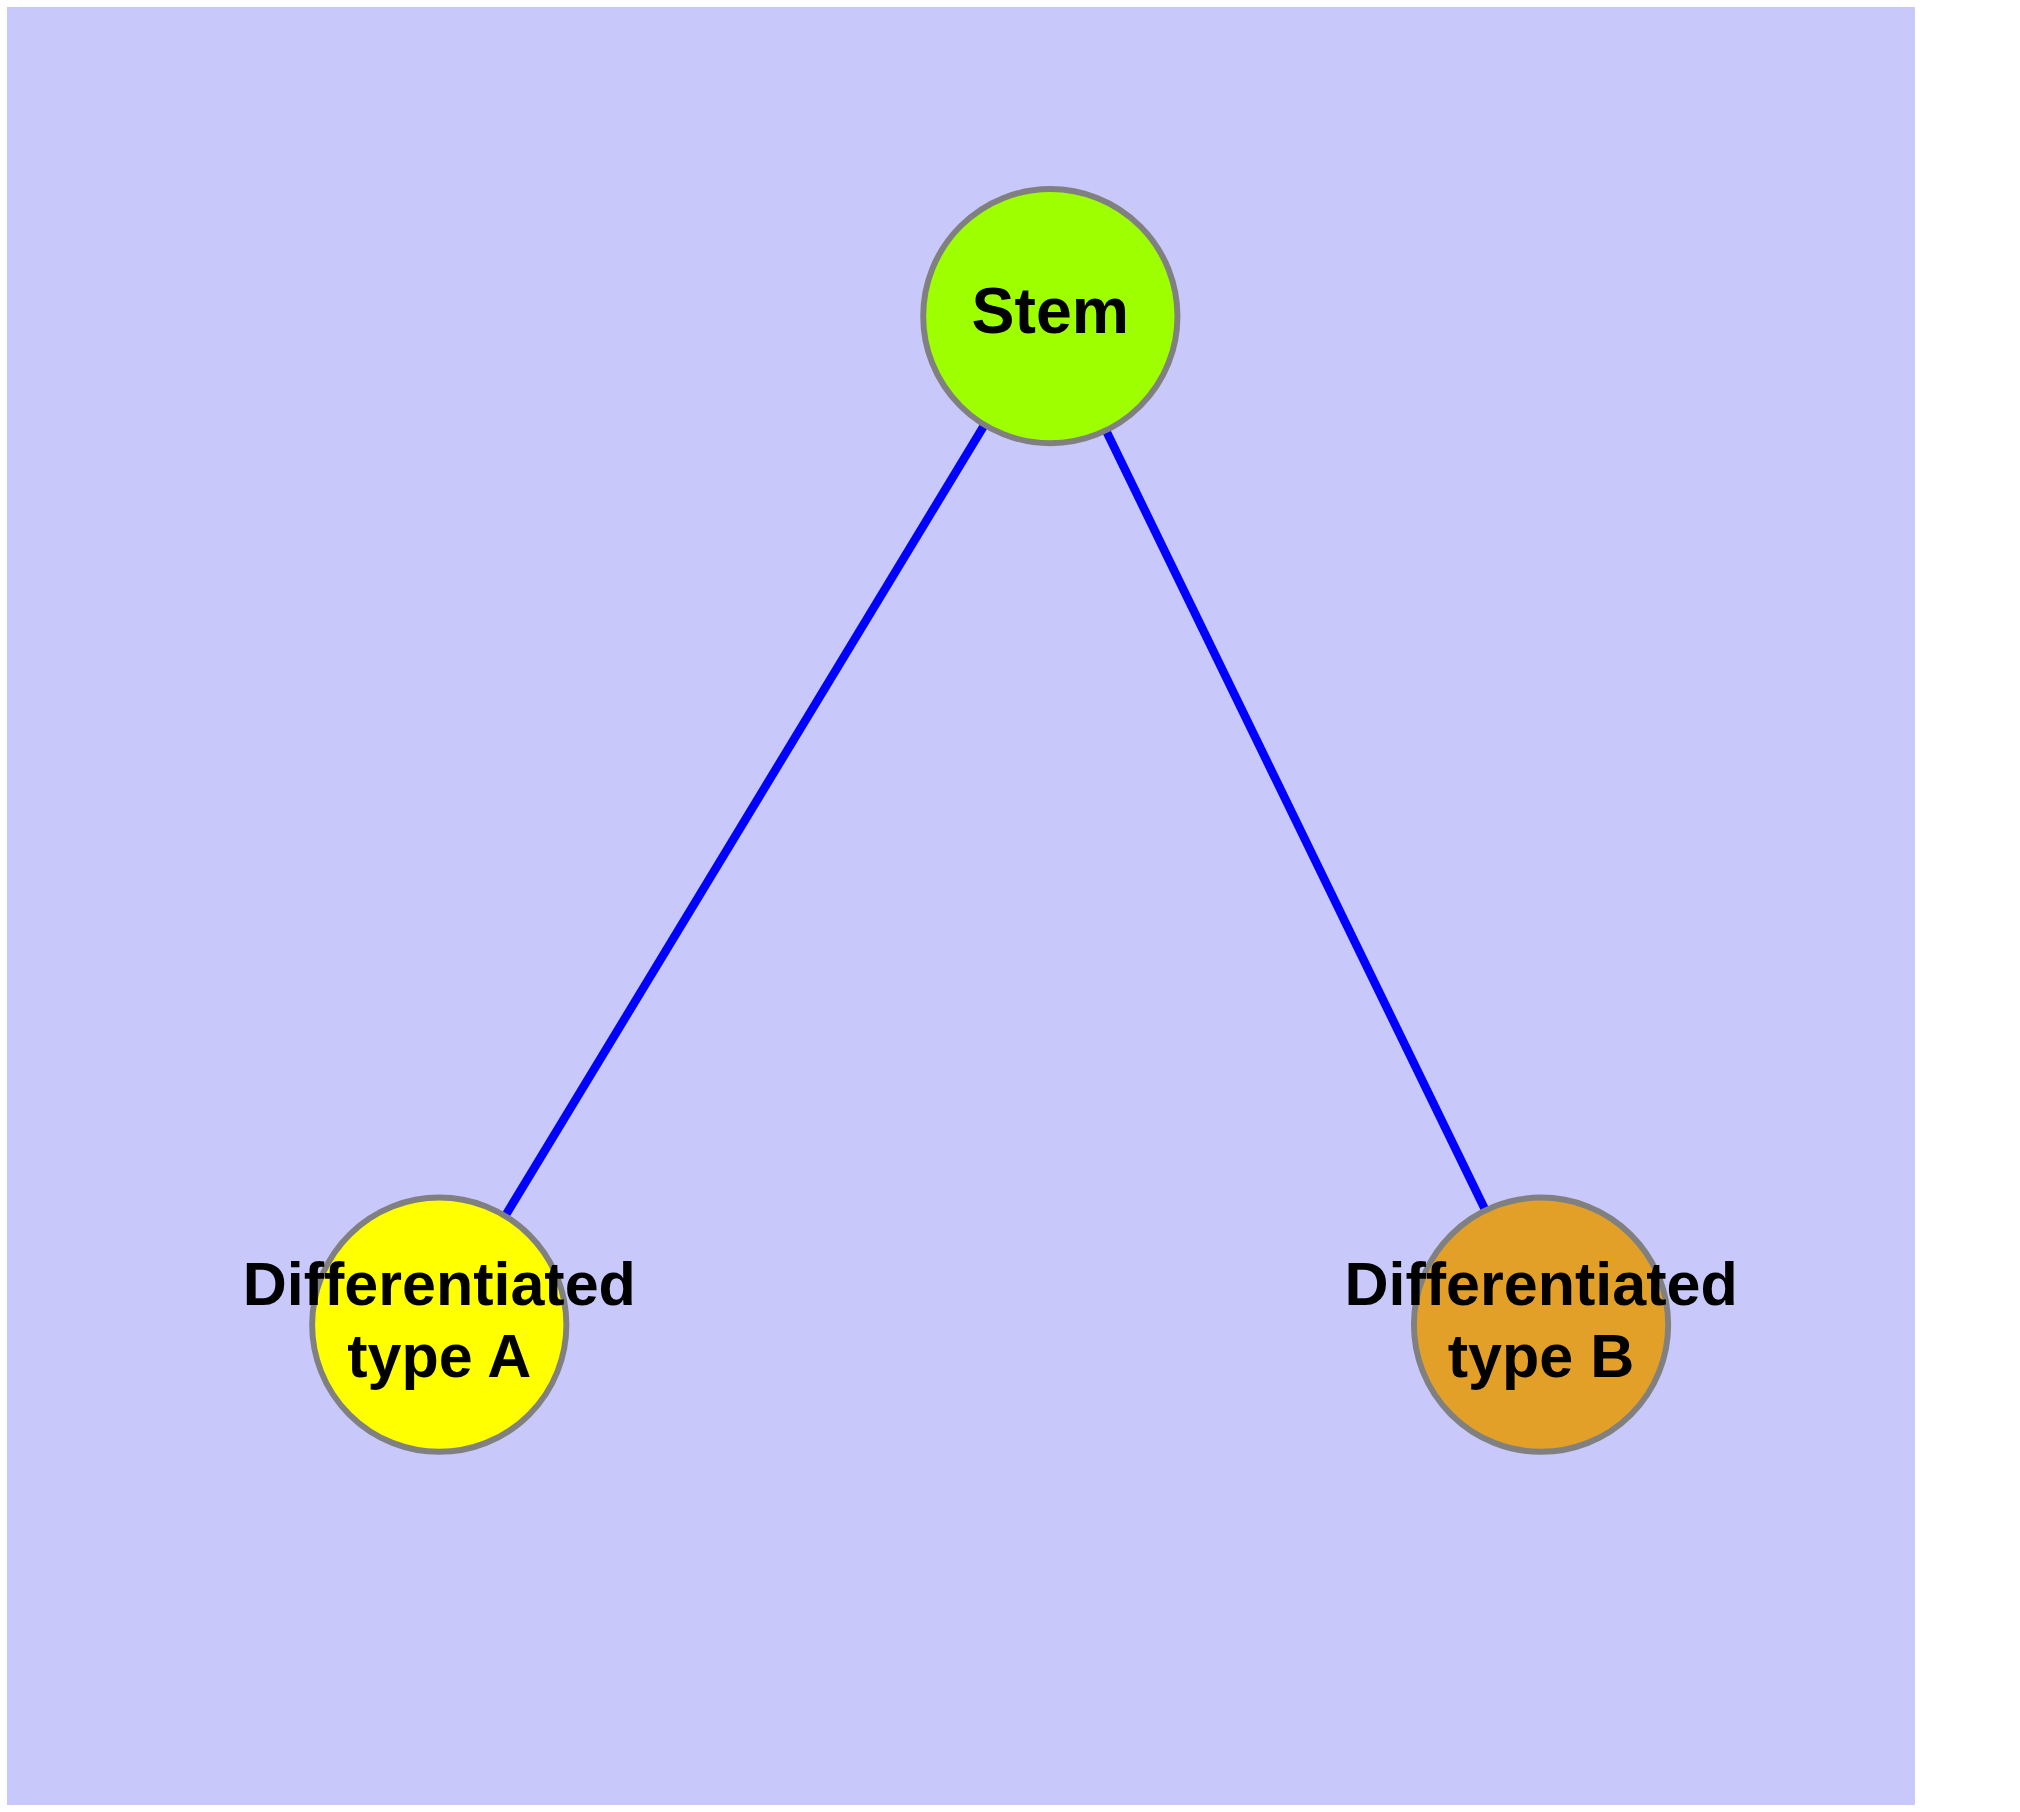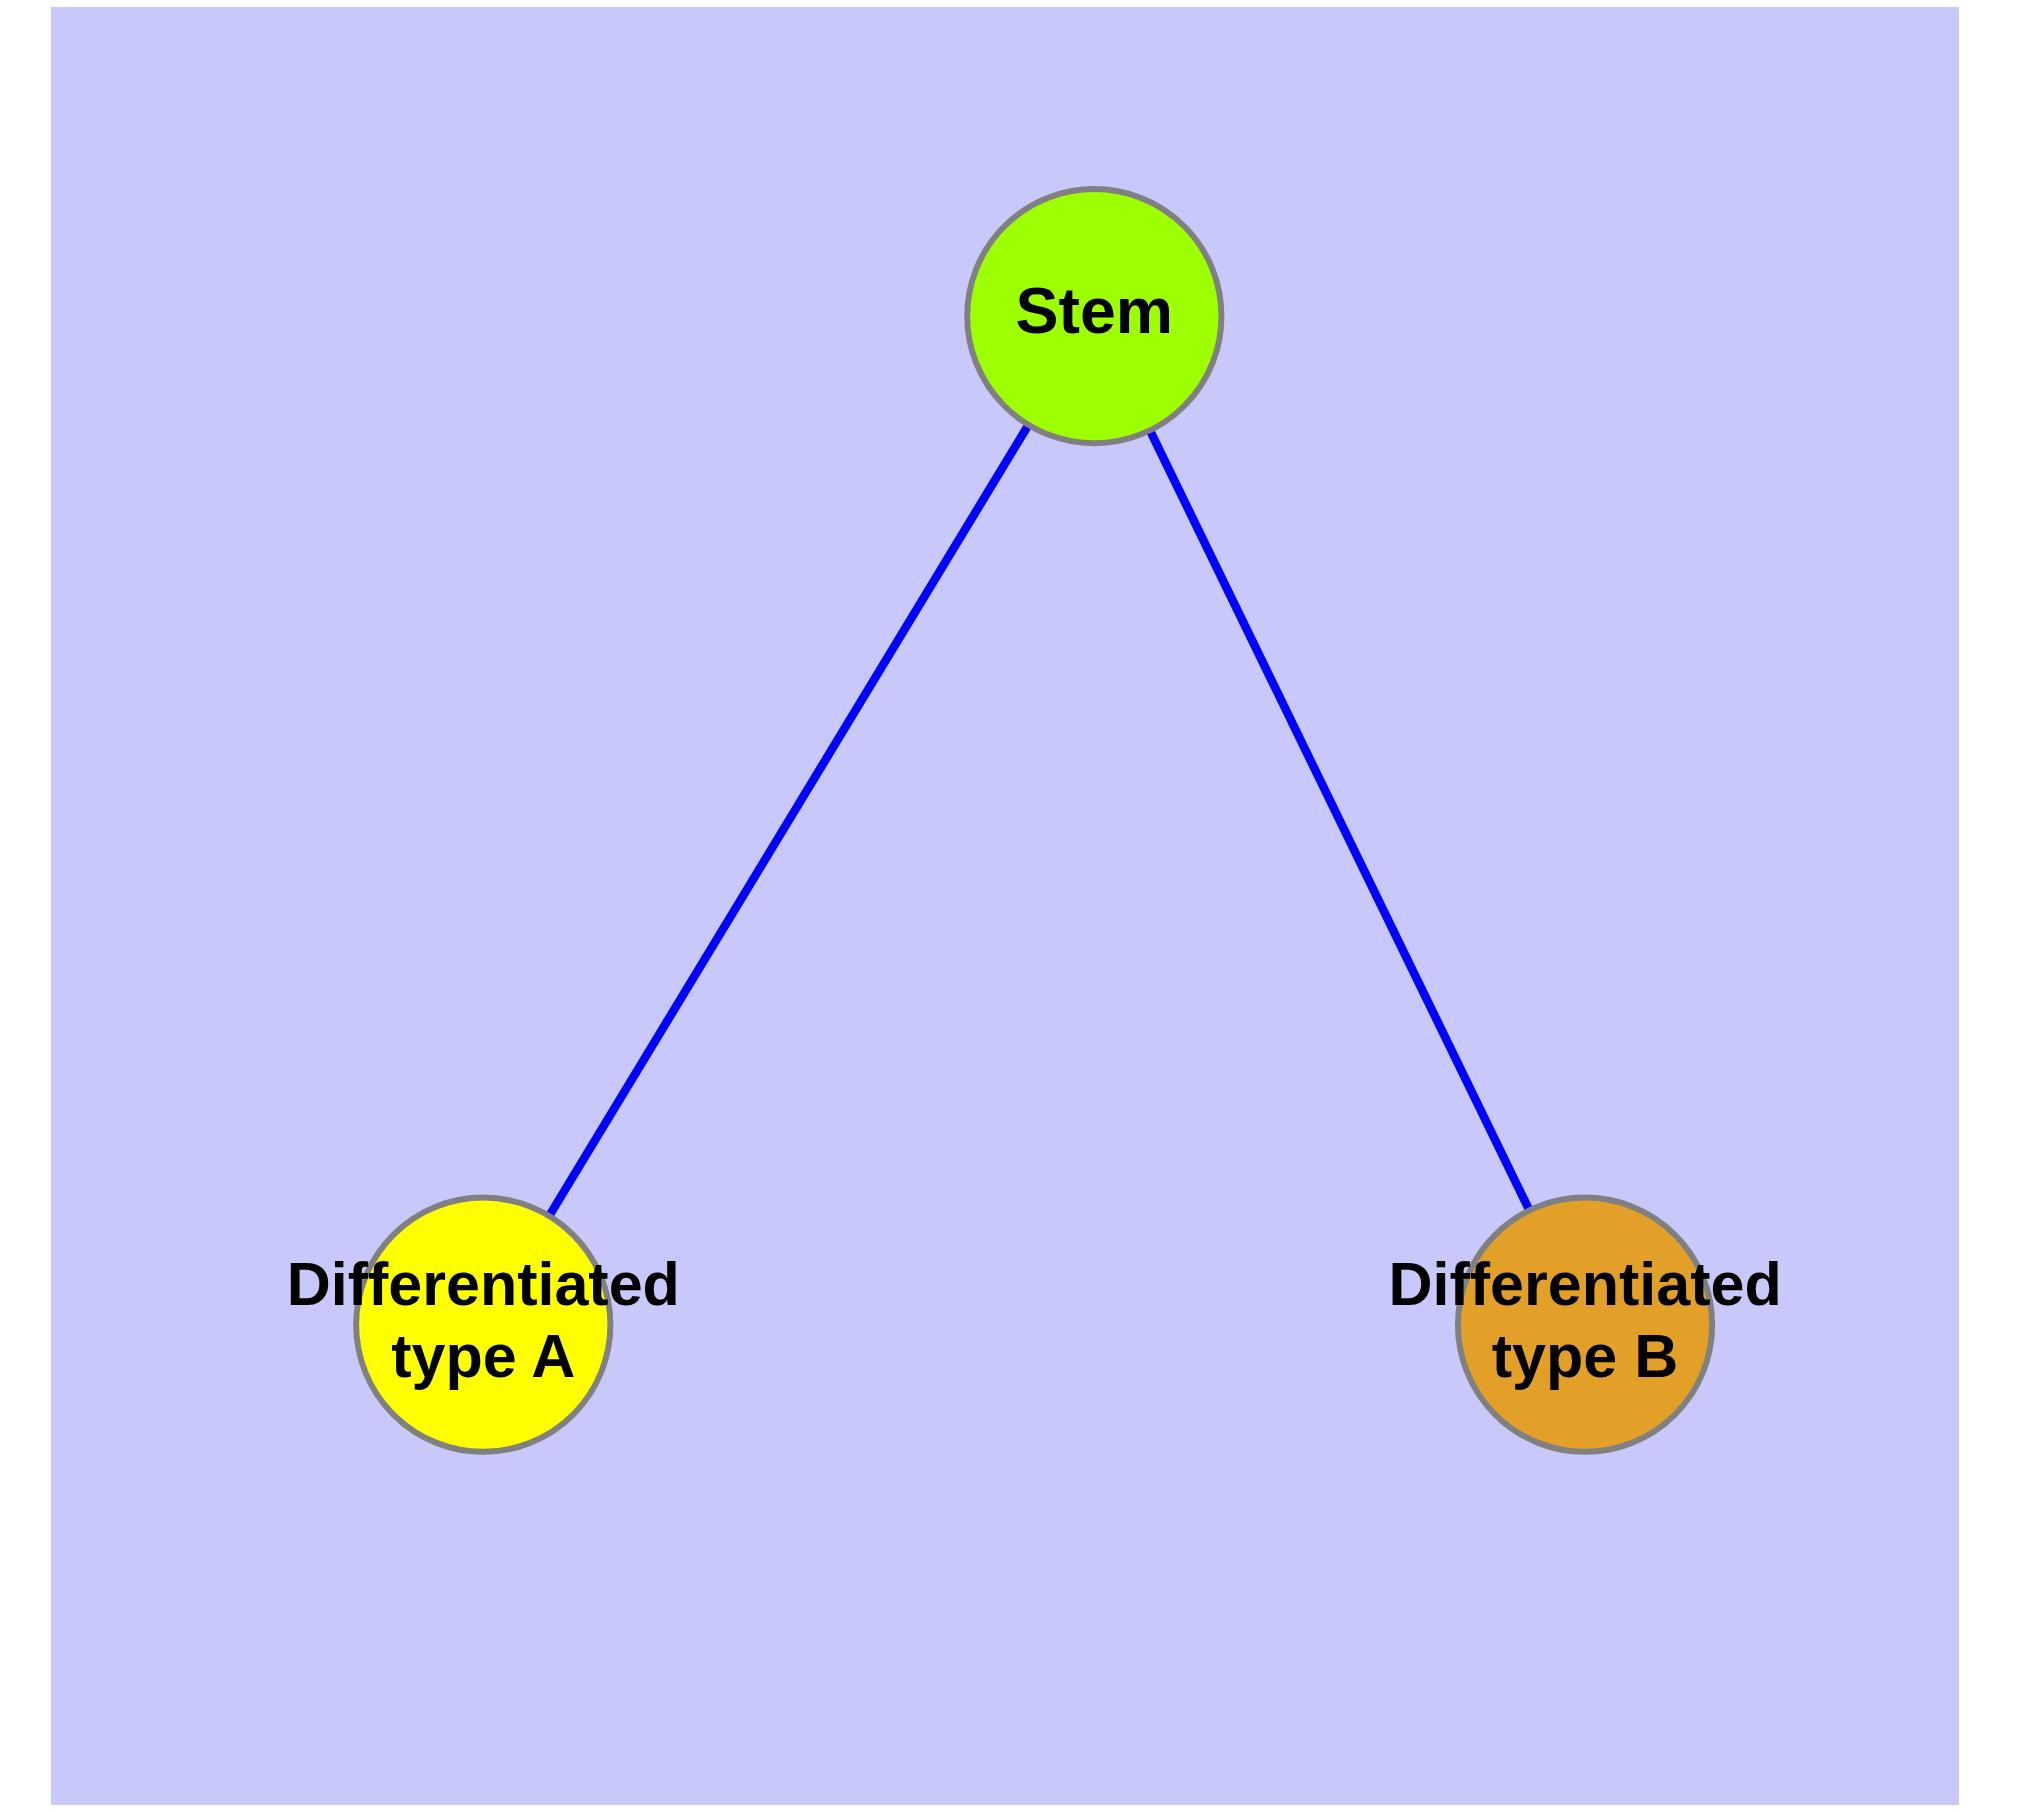--- a/index.html
+++ b/index.html
@@ -8,21 +8,20 @@
     padding: 0;
     background: #ffffff;
   }
   #canvas {
     position: relative;
     width: 1915px;
     height: 1812px;
     background: #ffffff;
     overflow: hidden;
     font-family: "Liberation Sans", "DejaVu Sans", sans-serif;
-    margin-left: 44px;
   }
   #plot-area {
     position: absolute;
     left: 6.8px;
     top: 6.8px;
     width: 2007px;
     height: 1798px;
     background: #c8c8fa;
   }
   #graph-svg {

